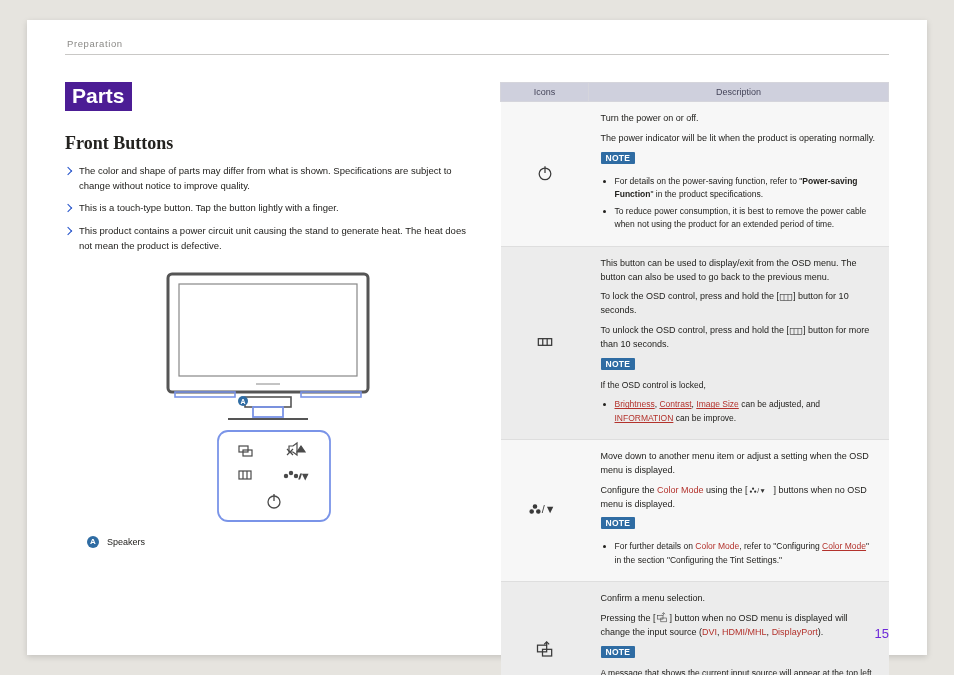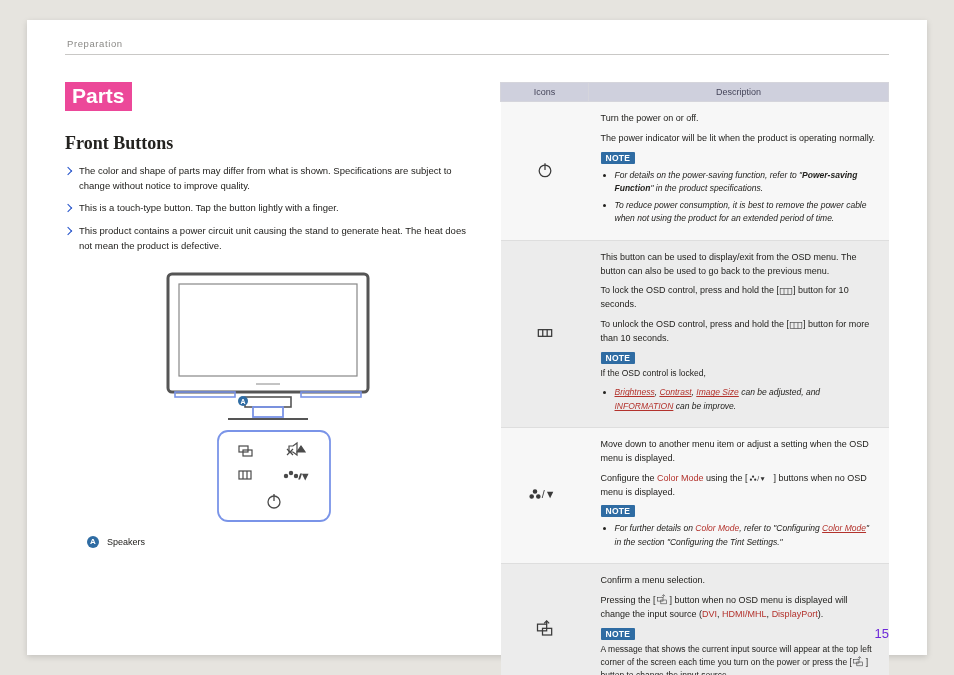--- a/index.html
+++ b/index.html
@@ -19,40 +19,40 @@
   html,body{margin:0;padding:0;background:var(--page-bg);font-family:"Helvetica Neue",Arial,sans-serif;color:var(--ink);}
   .stage{width:954px;height:675px;margin:0 auto;position:relative;display:flex;align-items:center;justify-content:center;}
   .paper{width:900px;height:635px;background:var(--paper);box-shadow:0 2px 6px rgba(0,0,0,.15);position:relative;padding:28px 38px 20px 38px;box-sizing:border-box;display:flex;gap:30px;}
   
   .header-label{position:absolute;top:18px;left:40px;font-size:9.5px;letter-spacing:.6px;color:#8b8a87;}
   .header-rule{position:absolute;top:34px;left:38px;right:38px;height:0;border-top:1px solid #c9c8c6;}
   .col{flex:1;min-width:0;padding-top:28px;}
   .col-left{flex:0 0 405px;}
   .col-right{flex:1;}
   
-  .sec-title{display:inline-block;background:#ec4899;color:#fff;font-weight:700;font-size:21px;padding:2px 7px 3px 7px;margin-top:6px;}
+  .sec-title{display:inline-block;background:#4c1d95;color:#fff;font-weight:700;font-size:21px;padding:2px 7px 3px 7px;margin-top:6px;}
   .sub-title{font-size:18px;font-weight:700;margin:22px 0 10px 0;font-family:Liberation Serif, serif;}
   ul.bullets{list-style:none;padding:0;margin:0 0 0 0;}
   ul.bullets>li{position:relative;padding-left:14px;font-size:9.5px;line-height:1.55;margin-bottom:8px;}
   ul.bullets>li::before{content:"";position:absolute;left:0;top:4px;width:5px;height:5px;border:1px solid #1f4fc9;border-left:none;border-bottom:none;transform:rotate(45deg);}
   .diagram-wrap{margin-top:12px;display:flex;flex-direction:column;align-items:center;}
   .diagram{width:310px;height:260px;}
   .legend{display:flex;align-items:center;gap:8px;font-size:9px;margin-top:10px;align-self:flex-start;margin-left:22px;}
   .badge{width:12px;height:12px;border-radius:50%;background:#2f6ca3;color:#fff;font-size:8px;display:flex;align-items:center;justify-content:center;font-weight:700;}
   
   table.icons{width:100%;border-collapse:collapse;font-size:9px;margin-top:6px;}
   table.icons th{background:var(--table-head);font-weight:400;font-size:9px;padding:4px 6px;border:1px solid #d5d5dc;color:#45455a;}
   table.icons th.icon-col{width:64px;margin-left:48px;}
   table.icons td{border-top:1px solid #dedede;padding:10px 12px;vertical-align:top;background:var(--row-base);}
   table.icons tr.alt td{background:var(--row-alt);}
   table.icons td.icon-cell{text-align:center;vertical-align:middle;width:64px;}
   .desc p{margin:0 0 6px 0;line-height:1.55;}
   .desc ul{list-style:disc;padding-left:14px;margin:2px 0 0 0;}
-  .desc ul li{font-size:8.5px;line-height:1.55;margin-bottom:4px;font-style:italic;}
-  .note-tag{display:inline-block;background:var(--note-bg);color:#fff;font-weight:700;font-size:8.5px;padding:1px 5px;letter-spacing:.3px;border-radius:1px;margin-bottom:3px;}
+  .desc ul li{font-size:8.5px;line-height:1.55;margin-bottom:4px;}
+  .note-tag{display:inline-block;background:var(--note-bg);color:#fff;font-weight:700;font-size:8.5px;padding:1px 5px;letter-spacing:.3px;border-radius:1px;margin-bottom:9px;}
   .lnk{color:var(--link);text-decoration:underline;}
   .txt-red{color:var(--link);}
   .icon-svg{width:20px;height:20px;stroke:#3a3a3a;fill:none;stroke-width:1.5;}
   .page-num{position:absolute;bottom:14px;right:38px;font-size:13px;color:#6d28d9;}
   .inline-icon{display:inline-block;vertical-align:-3px;}
   .small-note{font-size:8.5px;line-height:1.5;}
 </style>
 </head>
 <body>
 

